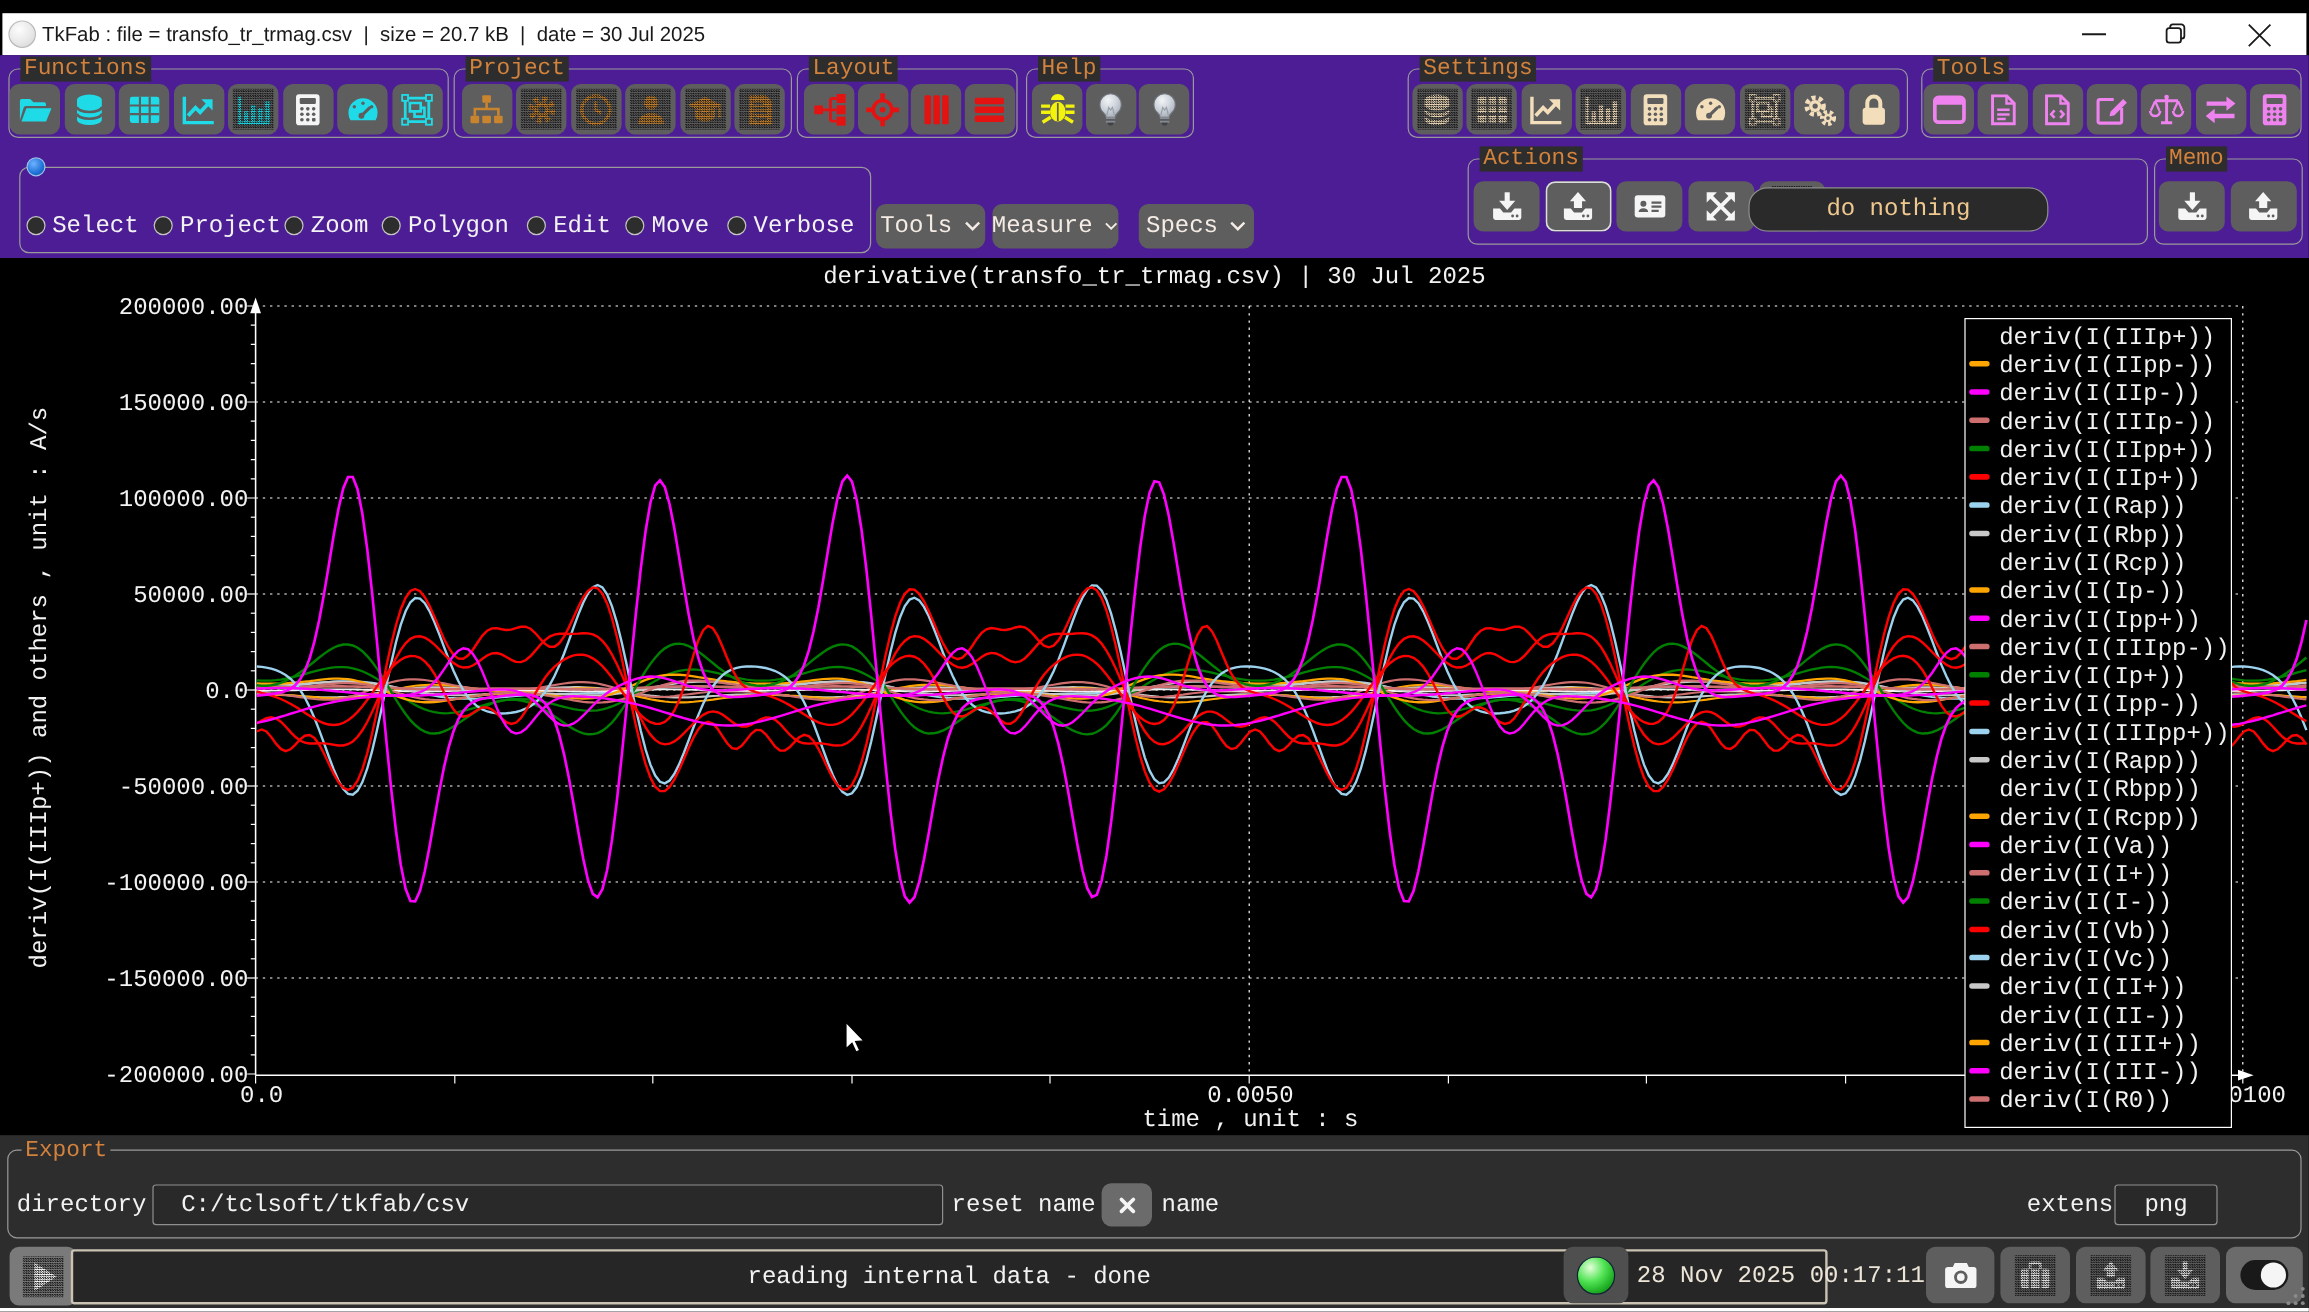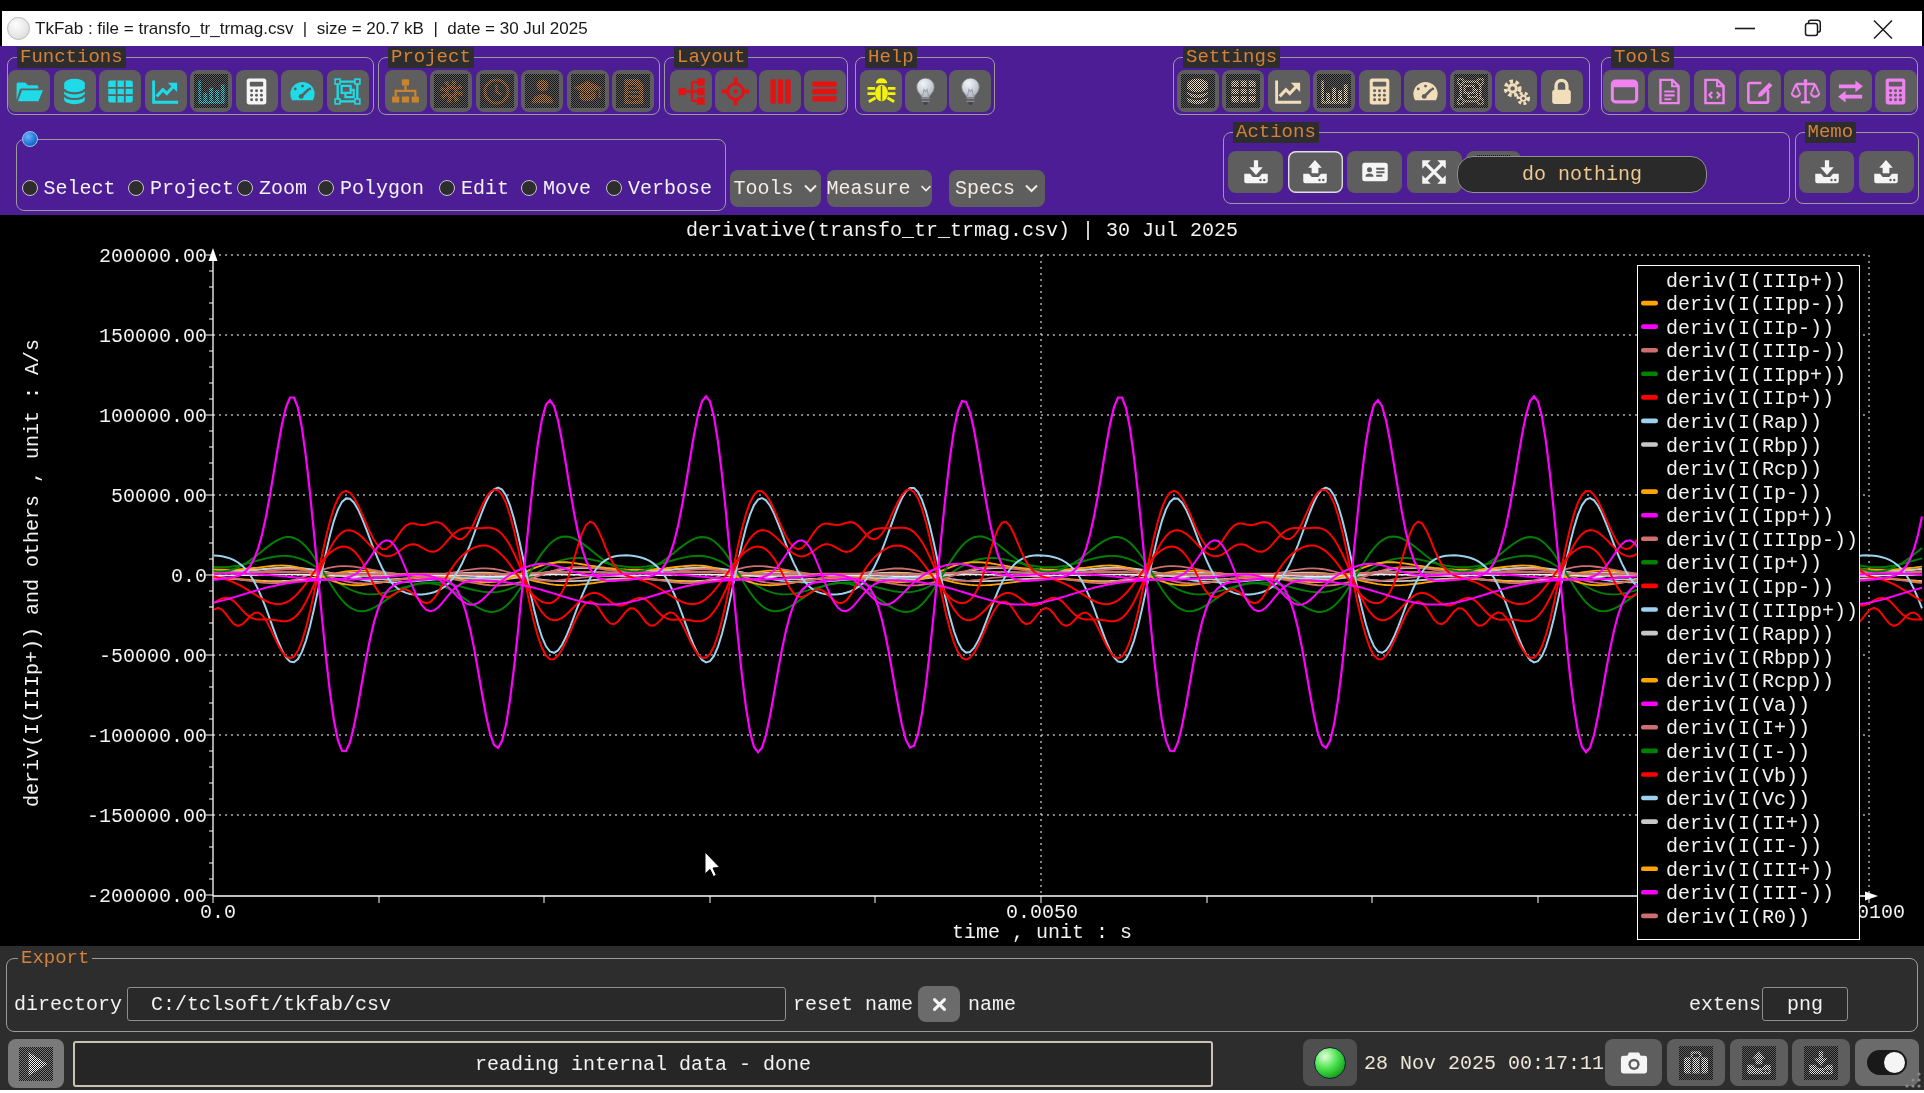--- a/index.html
+++ b/index.html
@@ -726,21 +726,21 @@
         </svg>
       </div>
 <div class="txt" style="left:968px;top:47px">name</div>
 <div class="txt" style="left:1689px;top:47px">extension</div>
 <div class="entry" style="left:1762px;top:41px;width:86px;height:34px;justify-content:center">png</div>
 <div class="btn stp" style="left:8px;top:93px;width:56px;height:49px;background:#7a7a7a">
         <svg width="34" height="34" style="color:#fff">
           <use href="#i-play" width="34" height="34"></use>
         </svg>
       </div>
-<div class="entry" style="left:73px;top:95px;width:1140px;height:46px;justify-content:center;border:2px solid #cac2b2;background:#262626">reading internal data - done</div>
+<div class="entry" style="left:59px;top:95px;width:1464px;height:46px;justify-content:center;border:2px solid #cac2b2;background:#262626">reading internal data - done</div>
 <div class="btn" style="left:1303px;top:93px;width:54px;height:47px;background:#4f4f4f">
         <div style="width:32px;height:32px;border-radius:50%;background:radial-gradient(circle at 34% 28%,#e4ffda,#52e455 40%,#1cab22 72%,#0a6c10);border:1.5px solid #123"></div>
       </div>
 <div class="txt" style="left:1364px;top:106px;color:#ece5d8">28 Nov 2025 00:17:11</div>
 <div class="btn" style="left:1605px;top:93px;width:57px;height:47px;background:#5e5e5e">
         <svg width="32" height="32" style="color:#f5f5f5">
           <use href="#i-camera" width="32" height="32"></use>
         </svg>
       </div>
 <div class="btn stp" style="left:1667px;top:93px;width:58px;height:47px;background:#5e5e5e">

